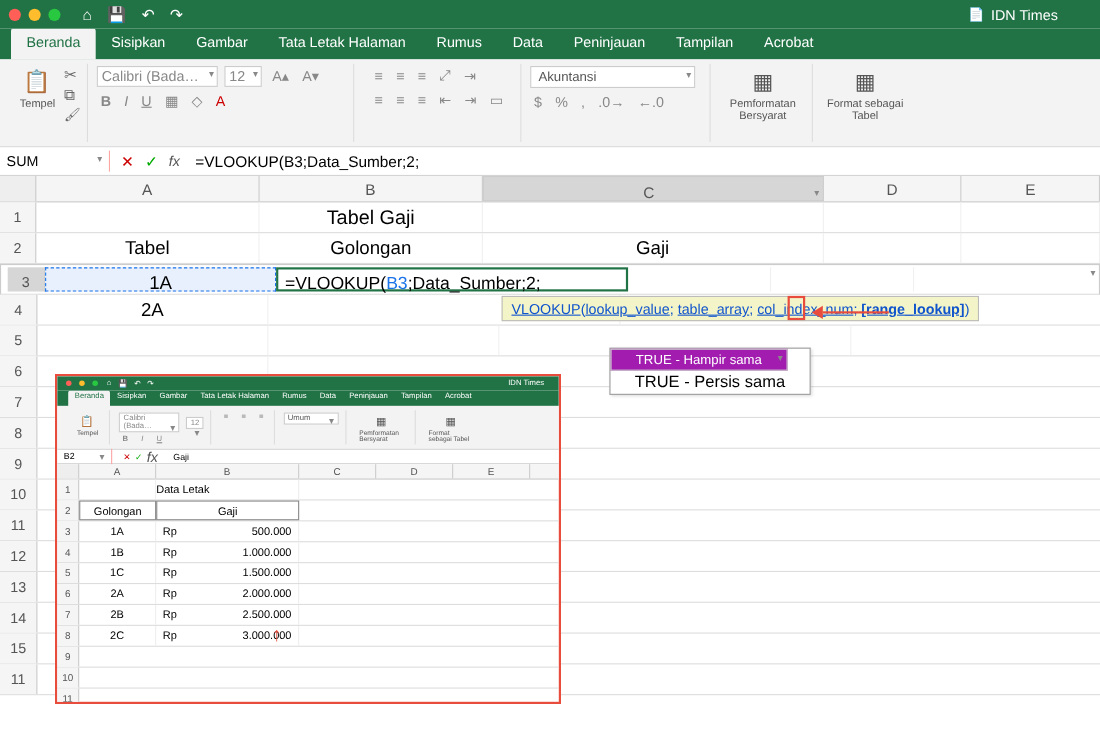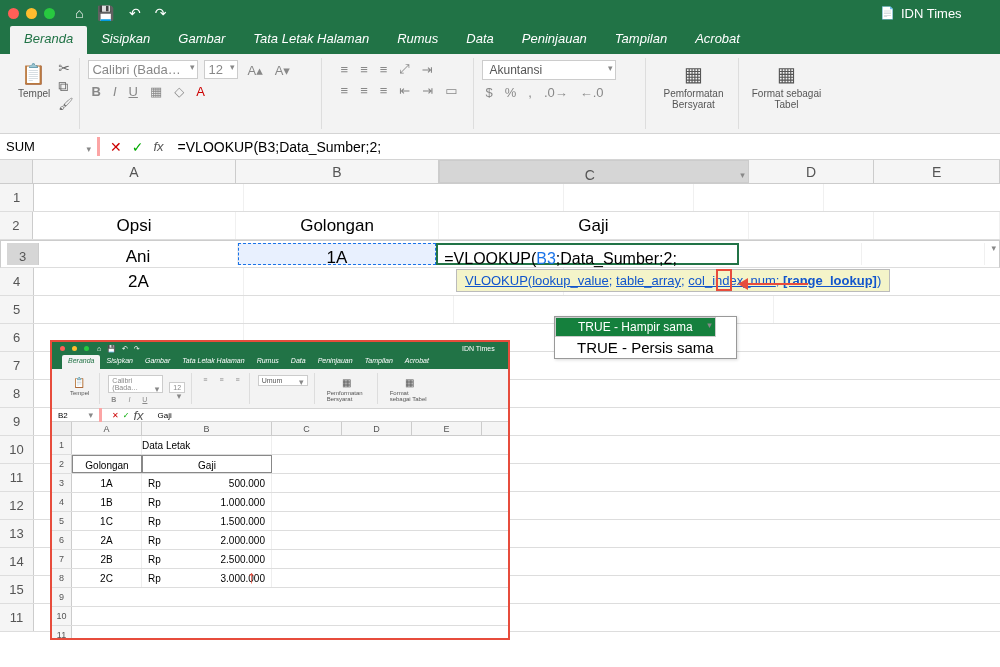--- a/index.html
+++ b/index.html
@@ -9,38 +9,38 @@
 .titlebar { background: #217346; height: 26px; display: flex; align-items: center; padding: 0 8px; color: #fff; position: relative; }
 .traffic { display: flex; gap: 7px; }
 .tl { width: 11px; height: 11px; border-radius: 50%; }
 .tl.r { background: #ff5f57; } .tl.y { background: #ffbd2e; } .tl.g { background: #28c940; }
 .qat { display: flex; gap: 14px; margin-left: 20px; color: #fff; font-size: 14px; }
 .doctitle { position: absolute; left: 50%; transform: translateX(-50%); font-size: 13px; display: flex; align-items: center; gap: 6px; left: 880px; transform: none; }
 .doctitle .ico { font-size: 12px; }
 
 
 .tabs { background: #217346; height: 28px; display: flex; padding-left: 10px; }
-.tab { padding: 5px 14px; font-size: 13px; color: #fff; cursor: pointer; font-style: italic; }
+.tab { padding: 5px 14px; font-size: 13px; color: #fff; cursor: pointer; }
 .tab.active { background: #f3f3f3; color: #217346; font-weight: 500; border-radius: 2px 2px 0 0; }
 
 
 .ribbon { background: #f3f3f3; border-bottom: 1px solid #d4d4d4; height: 80px; display: flex; padding: 4px 8px; gap: 2px; font-size: 11px; color: #666; }
 .rgroup { display: flex; flex-direction: column; align-items: center; padding: 2px 6px; border-right: 1px solid #ddd; justify-content: space-between; }
 .rgroup .top { display: flex; align-items: flex-start; gap: 4px; flex: 1; }
 .bigbtn { display: flex; flex-direction: column; align-items: center; gap: 2px; padding: 2px 4px; font-size: 10px; color: #555; }
 .bigbtn .ic { font-size: 20px; }
 .smallrow { display: flex; flex-direction: column; gap: 2px; font-size: 11px; }
 .sel { border: 1px solid #ccc; background: #fff; padding: 2px 14px 2px 6px; font-size: 12px; color: #555; position: relative; display: inline-block; }
 .sel::after { content: "▾"; position: absolute; right: 3px; font-size: 9px; color: #888; }
-.btnrow { display: flex; gap: 6px; align-items: flex-end; }
+.btnrow { display: flex; gap: 6px; align-items: center; }
 .btnrow span { color: #888; font-size: 13px; padding: 1px 3px; }
 
 
 .fbar { display: flex; align-items: center; height: 26px; border-bottom: 1px solid #d4d4d4; background: #fff; }
-.namebox { width: 100px; border-right: 3px solid #fca5a5; padding: 2px 6px; font-size: 13px; display: flex; justify-content: space-between; align-items: flex-end; }
+.namebox { width: 100px; border-right: 1px solid #fca5a5; padding: 2px 6px; font-size: 13px; display: flex; justify-content: space-between; align-items: flex-start; }
 .namebox .dd { font-size: 9px; color: #888; }
 .fxicons { display: flex; gap: 10px; padding: 0 10px; align-items: center; font-size: 14px; }
 .fxicons .x { color: #c00; } .fxicons .chk { color: #0a0; } .fxicons .fx { font-style: italic; color: #555; font-size: 13px; }
 .fval { font-size: 14px; padding: 2px 4px; }
 
 
 .sheet { position: relative; }
 .colhead { display: flex; height: 24px; background: #f5f5f5; border-bottom: 1px solid #ccc; }
 .corner { width: 34px; border-right: 1px solid #ccc; background: #eee; }
 .ch { width: 210px; text-align: center; font-size: 14px; color: #555; border-right: 1px solid #ccc; line-height: 24px; }
@@ -56,21 +56,21 @@
 
 
 .tooltip { position: absolute; left: 455px; top: 28px; background: #f4f4c9; border: 1px solid #bbb; padding: 3px 8px; font-size: 13px; color: #1155cc; white-space: nowrap; z-index: 5; }
 .tooltip b { font-weight: bold; }
 .tooltip .func { text-decoration: underline; }
 
 
 .dropdown { position: absolute; left: 554px; top: 316px; border: 1px solid #999; background: #fff; font-size: 15px; z-index: 10; box-shadow: 1px 1px 3px rgba(0,0,0,.15); }
 .dropdown .dh { background: #eee; padding: 2px 62px; text-align: center; color: #444; }
 .dropdown .di { padding: 2px 22px; text-align: center; }
-.dropdown .di.sel { background: #15803d; color: #fff; }
+.dropdown .di.sel { background: #a21caf; color: #fff; }
 
 
 .inset { position: absolute; left: 50px; top: 340px; width: 460px; height: 300px; border: 2px solid #e74c3c; background: #fff; z-index: 8; font-size: 7px; overflow: hidden; }
 .inset .titlebar { height: 13px; } .inset .tl { width: 5px; height: 5px; } .inset .qat { font-size: 7px; gap: 6px; margin-left: 8px; }
 .inset .doctitle { font-size: 7px; left: 410px; }
 .inset .tabs { height: 14px; } .inset .tab { padding: 2px 6px; font-size: 7px; }
 .inset .ribbon { height: 40px; font-size: 6px; } .inset .sel { font-size: 7px; padding: 1px 8px 1px 3px; } .inset .btnrow span { font-size: 7px; }
 .inset .bigbtn { font-size: 6px; } .inset .bigbtn .ic { font-size: 10px; }
 .inset .fbar { height: 13px; } .inset .namebox { width: 50px; font-size: 8px; } .inset .fxicons { font-size: 8px; gap: 4px; } .inset .fval { font-size: 8px; }
 .inset .colhead { height: 14px; } .inset .corner { width: 20px; } .inset .ch { width: 70px; font-size: 9px; line-height: 14px; }
@@ -164,21 +164,21 @@
         <span>≡</span>
         <span>≡</span>
         <span>⇤</span>
         <span>⇥</span>
         <span>▭</span>
       </div>
     </div>
   </div>
   <div class="rgroup" style="min-width:170px">
     <div style="display:flex;flex-direction:column;gap:4px;width:100%">
-      <span class="sel" style="width:134px">Akuntansi</span>
+      <span class="sel" style="width:150px">Akuntansi</span>
       <div class="btnrow">
         <span>$</span>
         <span>%</span>
         <span>,</span>
         <span>.0→</span>
         <span>←.0</span>
       </div>
     </div>
   </div>
   <div class="rgroup">
@@ -214,35 +214,35 @@
     <div class="ch">A</div>
     <div class="ch">B</div>
     <div class="ch wide sel">C</div>
     <div class="ch" style="width:130px">D</div>
     <div class="ch" style="width:130px">E</div>
   </div>
 
   <div class="row">
       <div class="rh">1</div>
     <div class="cell"></div>
+    <div class="cell" style="font-size:18px">Tabel Gaji</div>
     <div class="cell wide"></div>
     <div class="cell" style="width:130px"></div>
     <div class="cell" style="width:130px"></div>
   </div>
   <div class="row">
       <div class="rh">2</div>
-    <div class="cell">Opsi</div>
+    <div class="cell">Tabel</div>
     <div class="cell">Golongan</div>
     <div class="cell wide">Gaji</div>
     <div class="cell" style="width:130px"></div>
     <div class="cell" style="width:130px"></div>
   </div>
   <div class="row sel">
     <div class="rh">3</div>
-    <div class="cell">Ani</div>
     <div class="cell b3sel">1A</div>
     <div class="cell wide editcell left">
       <span>=VLOOKUP(</span><span style="color:#1a73e8">B3</span><span>;Data_Sumber;</span><span>2</span><span>;</span>
     </div>
     <div class="cell" style="width:130px"></div>
     <div class="cell" style="width:130px"></div>
 
     <div class="tooltip">
       <span class="func">VLOOKUP</span>(<span class="func">lookup_value</span>; <span class="func">table_array</span>; <span class="func">col_index_num</span>; <b class="func">[range_lookup]</b>)
     </div>

